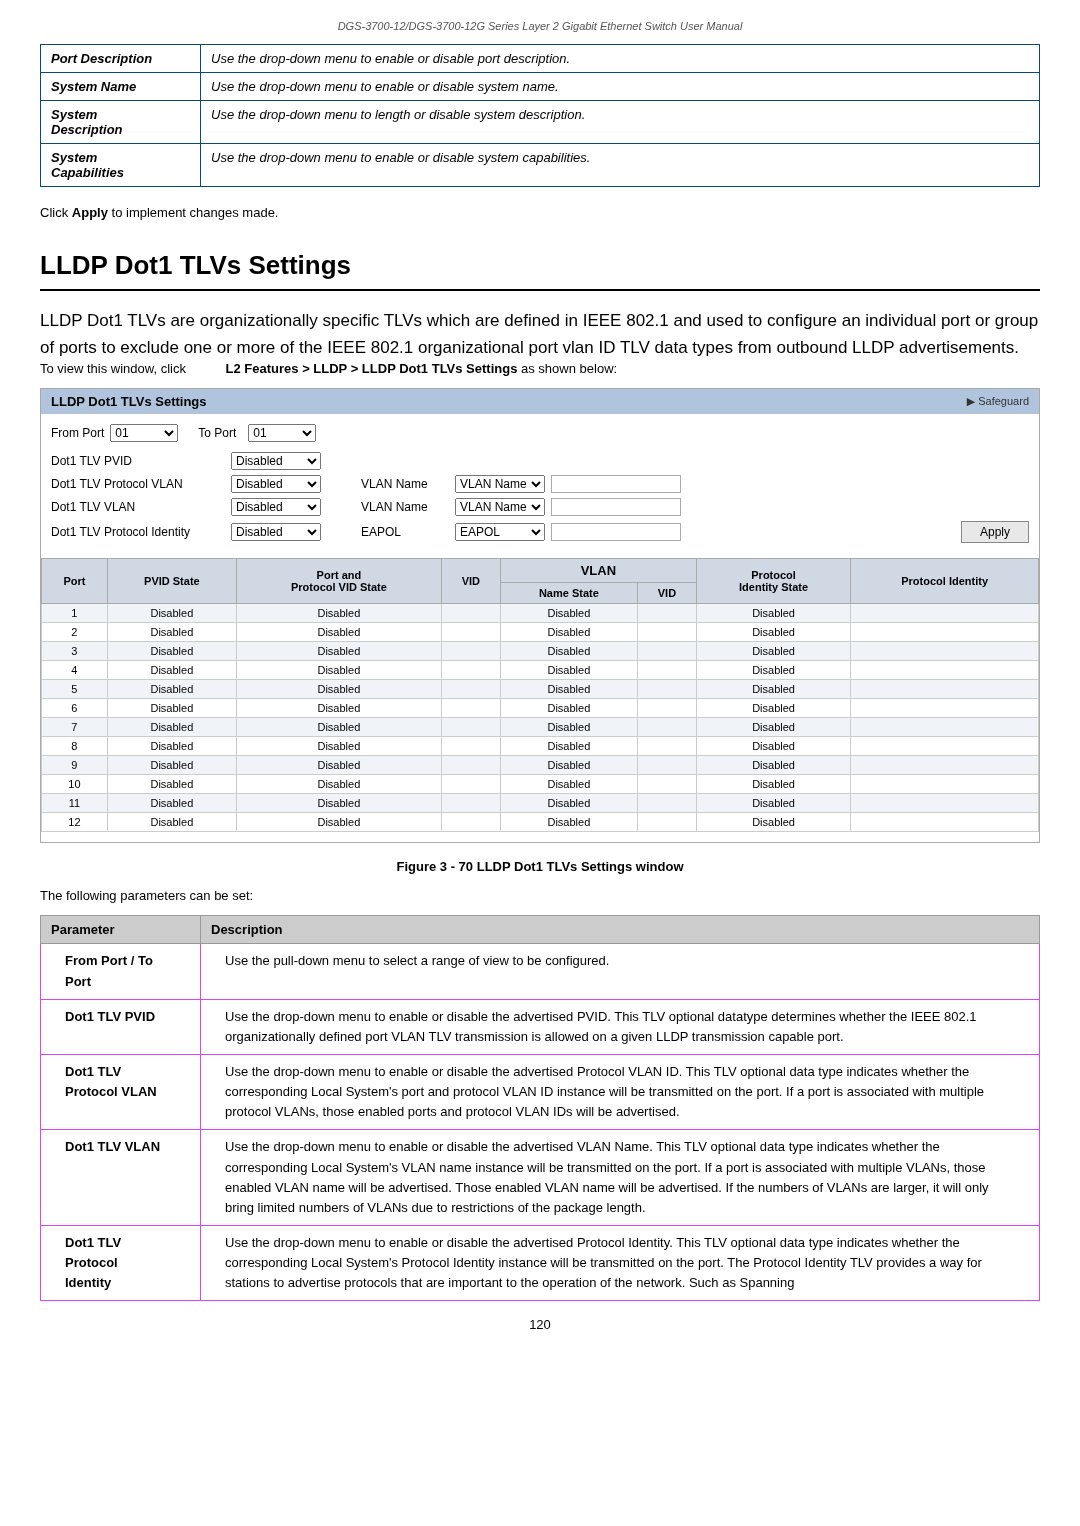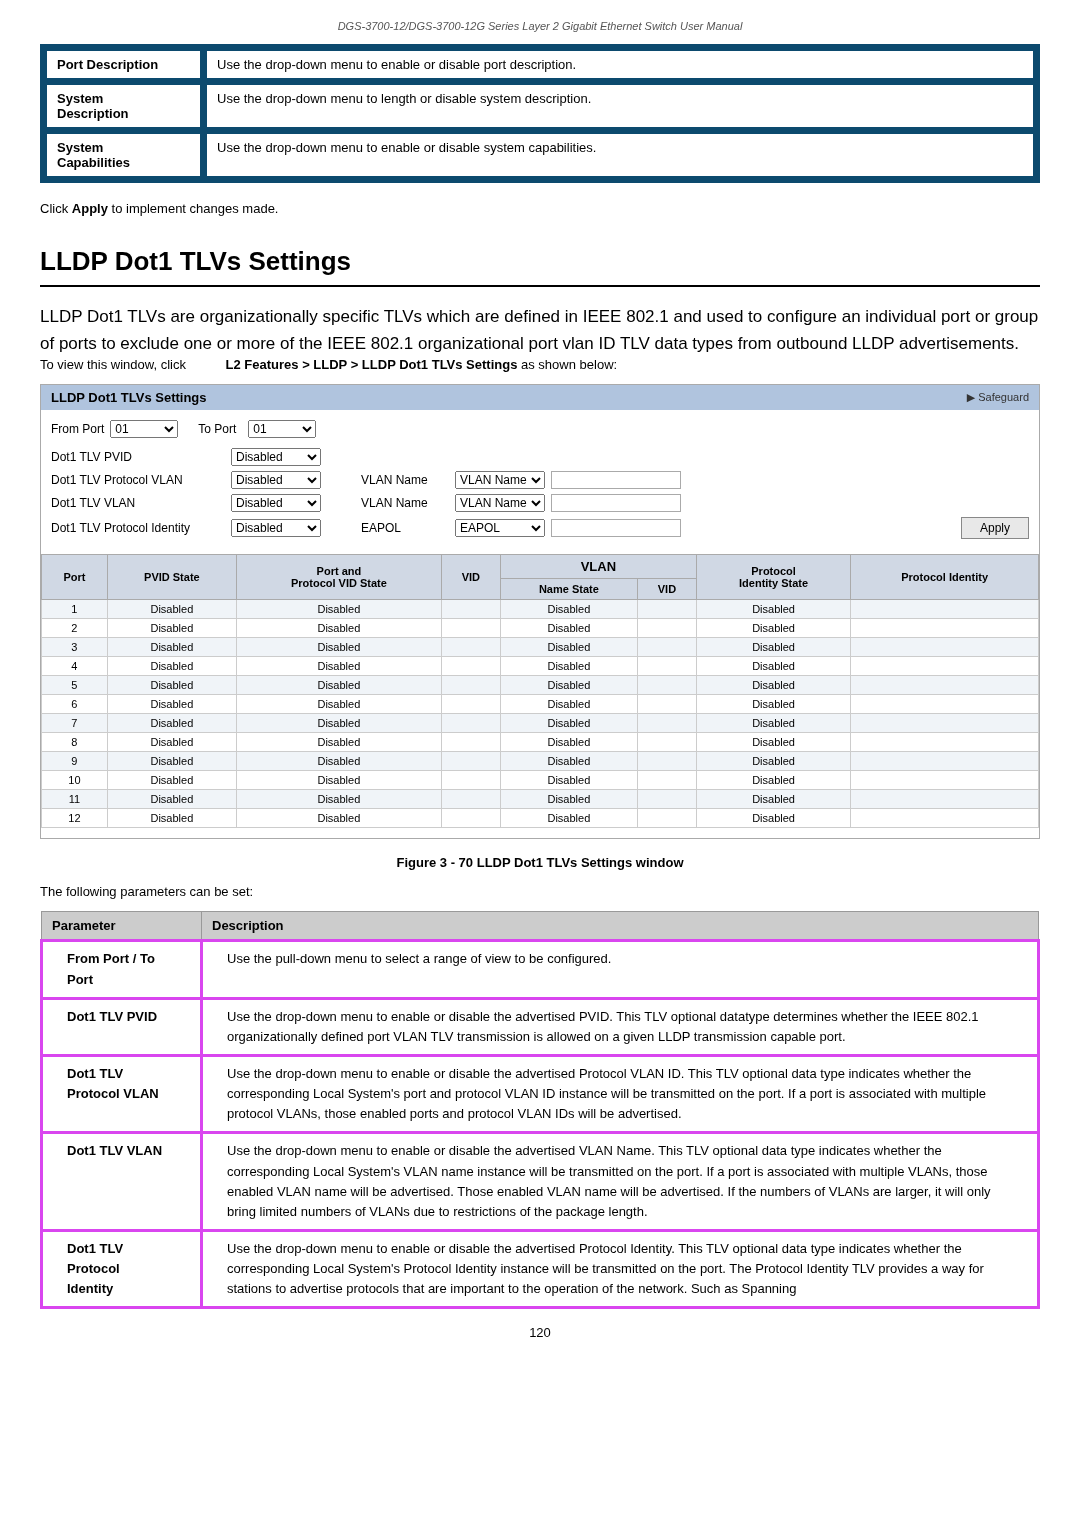--- a/index.html
+++ b/index.html
@@ -18,23 +18,24 @@
       margin-bottom: 12px;
       font-style: italic;
     }
     
     .info-table {
       width: 100%;
       border-collapse: collapse;
       margin-bottom: 18px;
     }
     .info-table td {
-      border: 7px solid #0c4a6e;
+      border: 1px solid #0c4a6e;
       padding: 6px 10px;
       vertical-align: top;
+      font-style: italic;
     }
     .info-table td:first-child {
       font-weight: bold;
       width: 160px;
       white-space: nowrap;
     }
     .apply-text {
       margin-bottom: 30px;
       font-size: 13px;
     }
@@ -176,21 +177,21 @@
       margin-bottom: 16px;
     }
     .param-table th {
       background: #ccc;
       border: 1px solid #999;
       padding: 6px 10px;
       text-align: left;
       font-weight: bold;
     }
     .param-table td {
-      border: 3px solid #d946ef;
+      border: 1px solid #d946ef;
       padding: 7px 24px;
       vertical-align: top;
       line-height: 1.55;
     }
     .param-table td:first-child {
       font-weight: bold;
       width: 160px;
       white-space: nowrap;
     }
     .page-num {
@@ -202,20 +203,24 @@
 </head>
 <body>
 
 <div class="doc-title">DGS-3700-12/DGS-3700-12G Series Layer 2 Gigabit Ethernet Switch User Manual</div>
 
 <table class="info-table">
   <tbody id="top-table-body">
       <tr>
         <td style="white-space: pre-line;"><strong>Port Description</strong></td>
         <td>Use the drop-down menu to enable or disable port description.</td>
+      </tr>
+      <tr>
+        <td style="white-space: pre-line;"><strong>System Name</strong></td>
+        <td>Use the drop-down menu to enable or disable system name.</td>
       </tr>
       <tr>
         <td style="white-space: pre-line;"><strong>System
 Description</strong></td>
         <td>Use the drop-down menu to length or disable system description.</td>
       </tr>
       <tr>
         <td style="white-space: pre-line;"><strong>System
 Capabilities</strong></td>
         <td>Use the drop-down menu to enable or disable system capabilities.</td>

